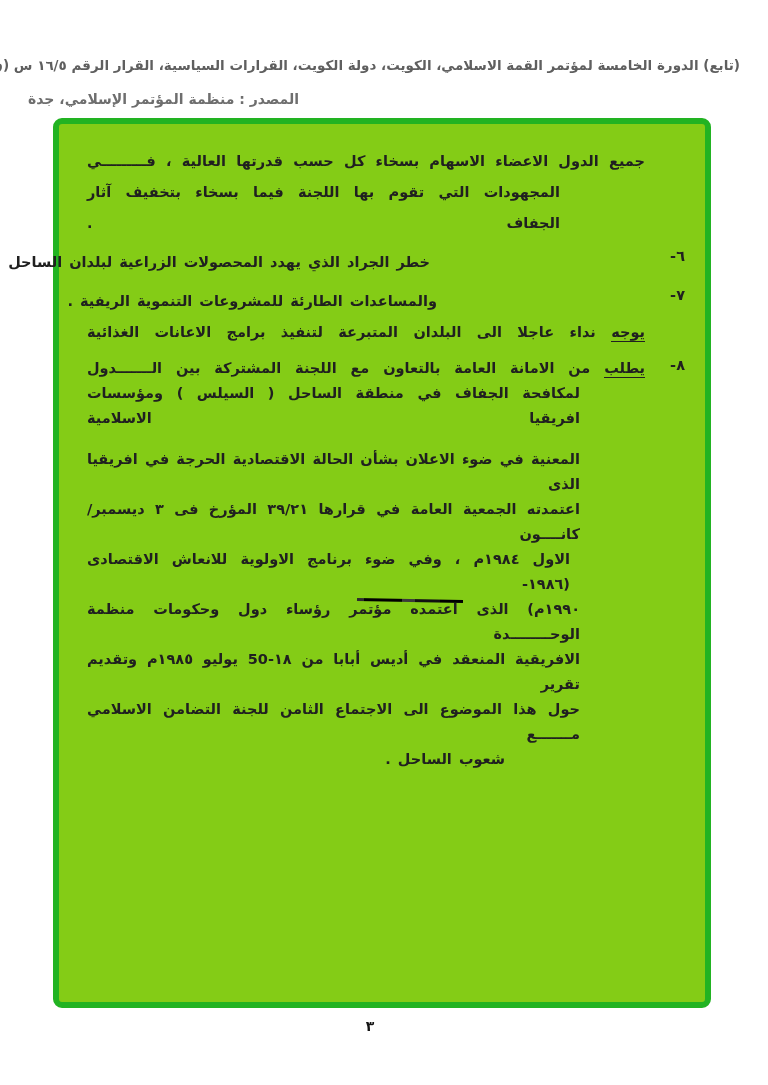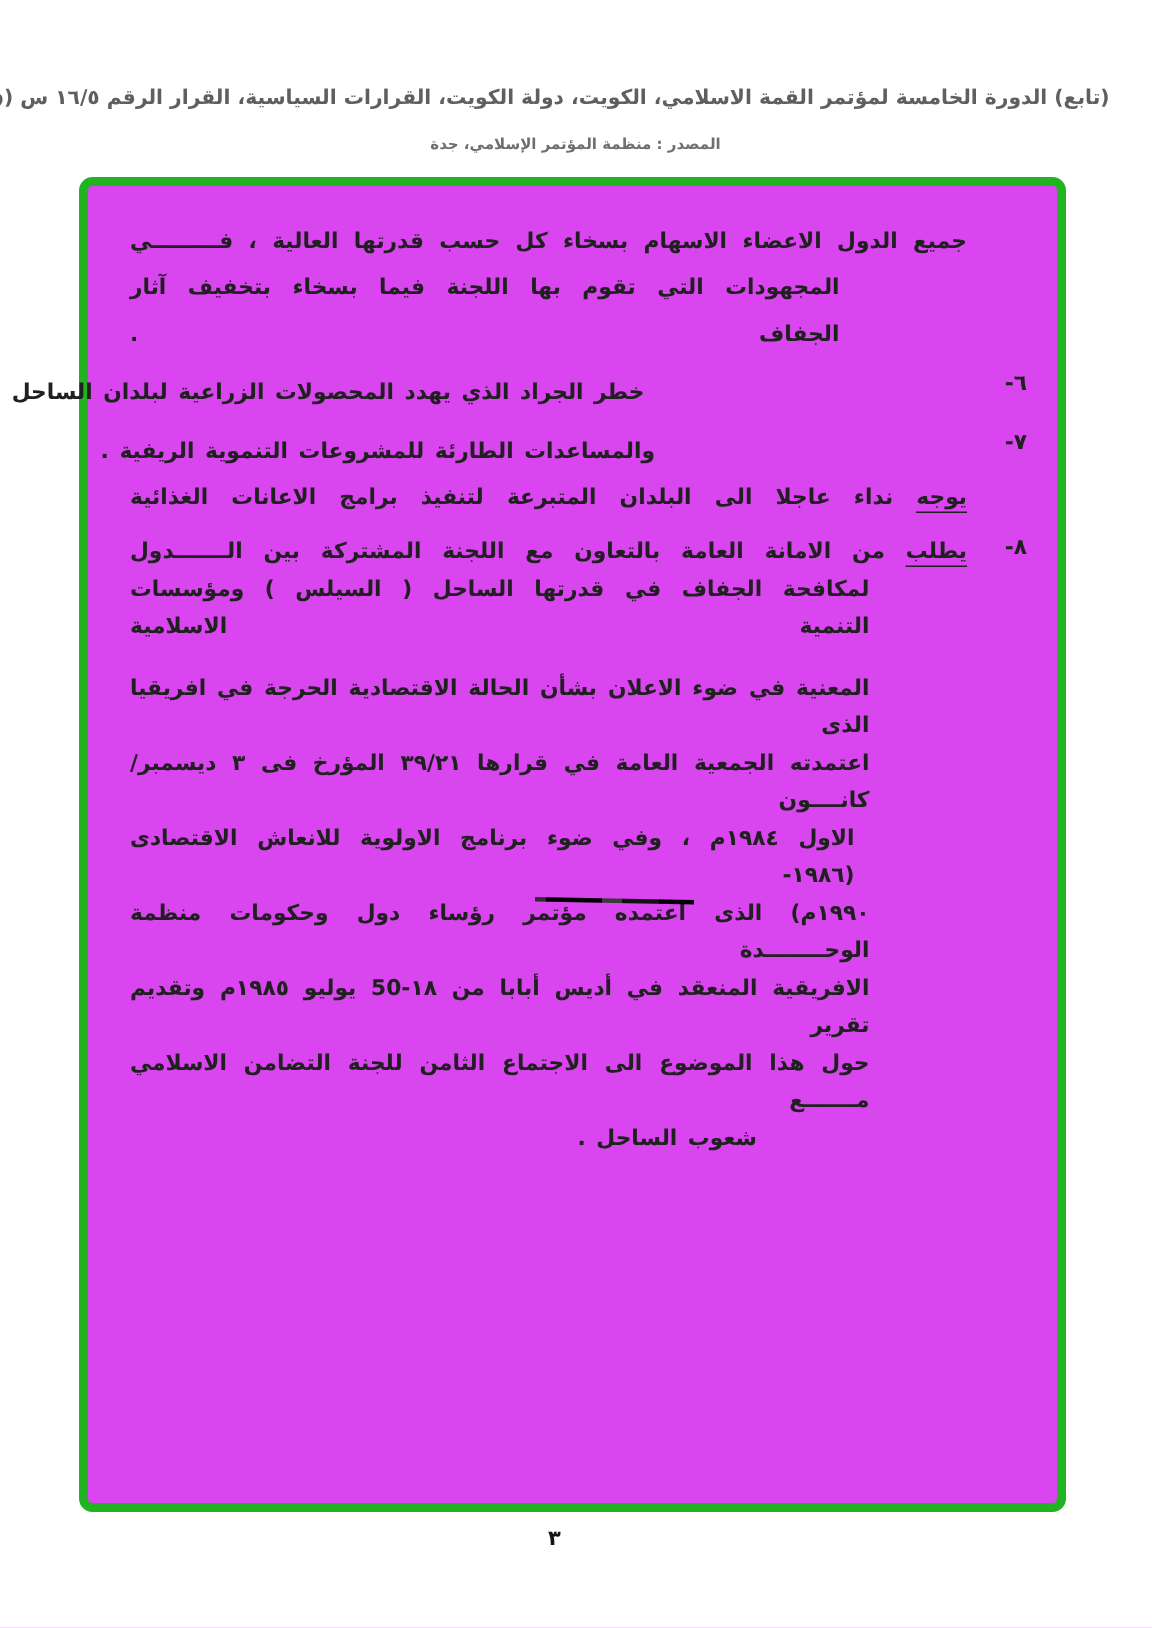--- a/index.html
+++ b/index.html
@@ -6,27 +6,27 @@
   .page{
     position:relative;width:768px;height:1085px;background:#ffffff;
     font-family:"DejaVu Sans",sans-serif;overflow:hidden;direction:rtl;
   }
   
   .hdr-line1{
     position:absolute;top:57px;left:28px;right:28px;text-align:center;
     font-size:13.5px;font-weight:700;color:#5f5f5f;letter-spacing:.2px;white-space:nowrap;
   }
   .hdr-line2{
-    position:absolute;top:91px;left:28px;right:28px;text-align:center;
-    font-size:10px;font-weight:700;color:#6e6e6e;
+    position:absolute;top:91px;left:28px;right:28px;text-align:left;
+    font-size:14px;font-weight:700;color:#6e6e6e;
   }
   
   .frame{
     position:absolute;left:53px;top:118px;width:658px;height:890px;
-    border:6px solid #22b322;border-radius:9px;box-sizing:border-box;background:#d946ef;
+    border:6px solid #22b322;border-radius:9px;box-sizing:border-box;background:#84cc16;
   }
   .doc-body{position:absolute;top:0;right:0;left:0;padding:22px 20px 0 26px;}
   .para{display:flex;margin-bottom:8px;color:#202020;}
   .num{
     flex:none;width:40px;text-align:right;font-size:14.5px;font-weight:700;
     padding-top:1px;letter-spacing:1px;
   }
   .txt{flex:none;width:558px;font-size:14.5px;font-weight:700;word-spacing:2px;}
   .line{min-height:1em;}
   .line.j{text-align:justify;text-align-last:justify;-moz-text-align-last:justify;}
@@ -70,21 +70,21 @@
           <div class="num">٧-</div>
           <div class="txt" style="line-height: 31px;">
             <div class="line end" style="padding-right: 208px;">والمساعدات الطارئة للمشروعات التنموية الريفية .</div>
             <div class="line j"><span class="lead">يوجه</span> نداء عاجلا الى البلدان المتبرعة لتنفيذ برامج الاعانات الغذائية</div>
           </div>
         </div>
         <div class="para">
           <div class="num">٨-</div>
           <div class="txt" style="line-height: 25px;">
             <div class="line j"><span class="lead">يطلب</span> من الامانة العامة بالتعاون مع اللجنة المشتركة بين الـــــــدول</div>
-            <div class="line j" style="padding-right: 65px;">لمكافحة الجفاف في قدرتها الساحل ( السيلس ) ومؤسسات التنمية الاسلامية</div>
+            <div class="line j" style="padding-right: 65px;">لمكافحة الجفاف في منطقة الساحل ( السيلس ) ومؤسسات افريقيا الاسلامية</div>
             <div class="line j" style="padding-right: 65px; margin-top: 16px;">المعنية في ضوء الاعلان بشأن الحالة الاقتصادية الحرجة في افريقيا الذى</div>
             <div class="line j" style="padding-right: 65px;">اعتمدته الجمعية العامة في قرارها ٣٩/٢١ المؤرخ فى ٣ ديسمبر/كانــــون</div>
             <div class="line j" style="padding-right: 75px;">الاول ١٩٨٤م ، وفي ضوء برنامج الاولوية للانعاش الاقتصادى (١٩٨٦-</div>
             <div class="line j" style="padding-right: 65px;">١٩٩٠م) الذى اعتمده مؤتمر رؤساء دول وحكومات منظمة الوحــــــــدة</div>
             <div class="line j" style="padding-right: 65px;">الافريقية المنعقد في أديس أبابا من ١٨-50 يوليو ١٩٨٥م وتقديم تقرير</div>
             <div class="line j" style="padding-right: 65px;">حول هذا الموضوع الى الاجتماع الثامن للجنة التضامن الاسلامي مـــــــع</div>
             <div class="line end" style="padding-right: 140px;">شعوب الساحل .</div>
           </div>
         </div>
       </div>

